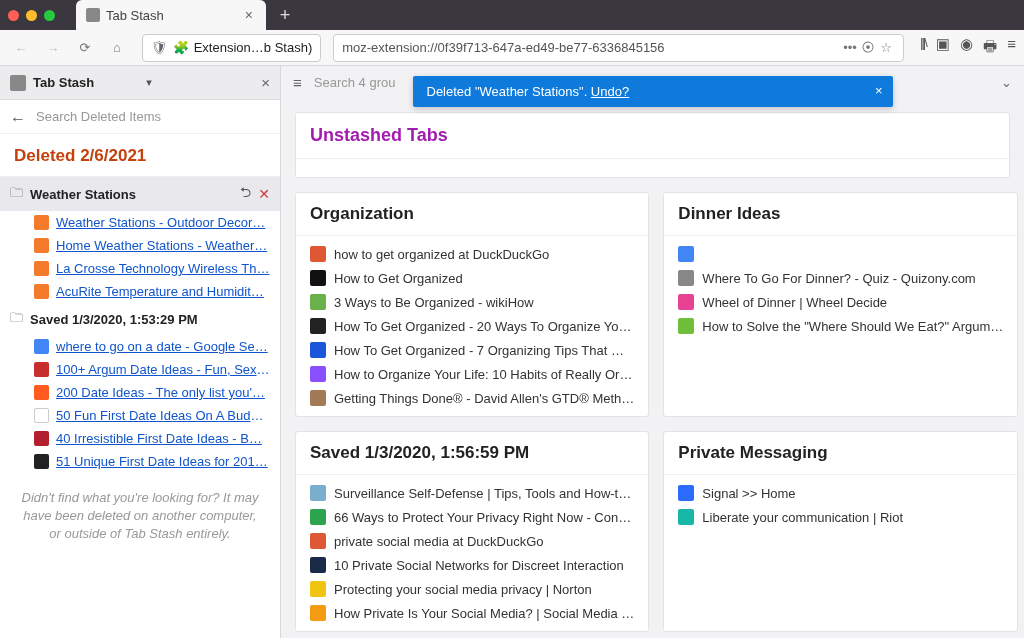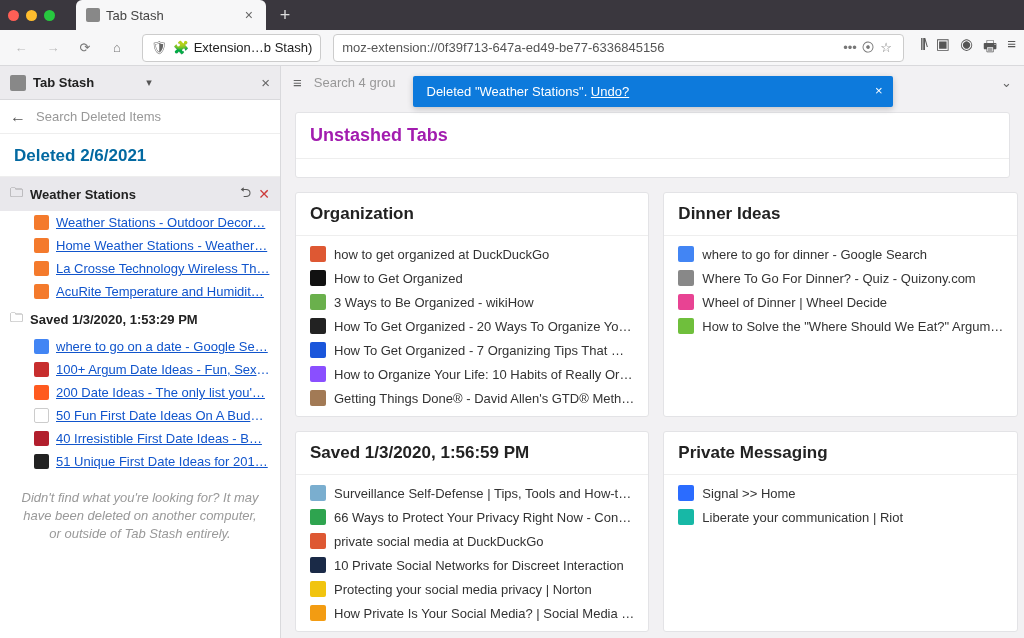--- a/index.html
+++ b/index.html
@@ -33,21 +33,21 @@
   .sidebar { width: 281px; border-right: 1px solid #d9d9dc; display:flex; flex-direction:column; background:#fff; }
   .sb-header { height:34px; background:#ecebee; border-bottom:1px solid #d9d9dc; display:flex; align-items:center; padding:0 10px; }
   .sb-header .icon { width:16px; height:16px; background:#888; border-radius:2px; margin-right:7px; }
   .sb-header .title { font-weight:600; flex:1; }
   .sb-header .chev { margin-left:4px; font-size:11px; color:#555; }
   .sb-header .close { color:#666; font-size:15px; cursor:pointer; }
   .sb-search { height:34px; display:flex; align-items:center; padding:0 10px; border-bottom:1px solid #eee; }
   .sb-search .back { margin-right:10px; color:#555; font-size:16px; cursor:pointer; }
   .sb-search .placeholder { color:#989898; }
 
-  .sb-section-hdr { padding:12px 14px 10px; font-size:17px; font-weight:700; color:#0369a1; border-bottom:1px solid #eee; }
+  .sb-section-hdr { padding:12px 14px 10px; font-size:17px; font-weight:700; color:#c2410c; border-bottom:1px solid #eee; }
 
   .sb-folder { display:flex; align-items:center; padding:5px 10px; gap:7px; }
   .sb-folder.sel { background:#e9e8ec; }
   .sb-folder .ficon { color:#666; font-size:13px; }
   .sb-folder .flabel { flex:1; font-weight:600; }
   .sb-folder .restore { color:#555; cursor:pointer; font-size:14px; }
   .sb-folder .del { color:#cc3a3a; cursor:pointer; font-size:14px; }
 
   .sb-item { display:flex; align-items:center; padding:4px 10px 4px 34px; gap:7px; }
   .sb-item .fav { width:15px; height:15px; border-radius:2px; flex:0 0 15px; }
@@ -236,21 +236,20 @@
               <span class="fav" style="background: rgb(162, 122, 85);"></span>
               <span class="txt">Getting Things Done® - David Allen's GTD® Meth…</span>
             </div>
           </div>
         </div>
         <div class="card">
           <div class="card-hdr">Dinner Ideas</div>
           <div class="card-body">
             <div class="row">
               <span class="fav" style="background: rgb(66, 133, 244);"></span>
-              <span class="txt">where to go for dinner - Google Search</span>
             </div>
             <div class="row">
               <span class="fav" style="background: rgb(136, 136, 136);"></span>
               <span class="txt">Where To Go For Dinner? - Quiz - Quizony.com</span>
             </div>
             <div class="row">
               <span class="fav" style="background: rgb(232, 67, 147);"></span>
               <span class="txt">Wheel of Dinner | Wheel Decide</span>
             </div>
             <div class="row">

